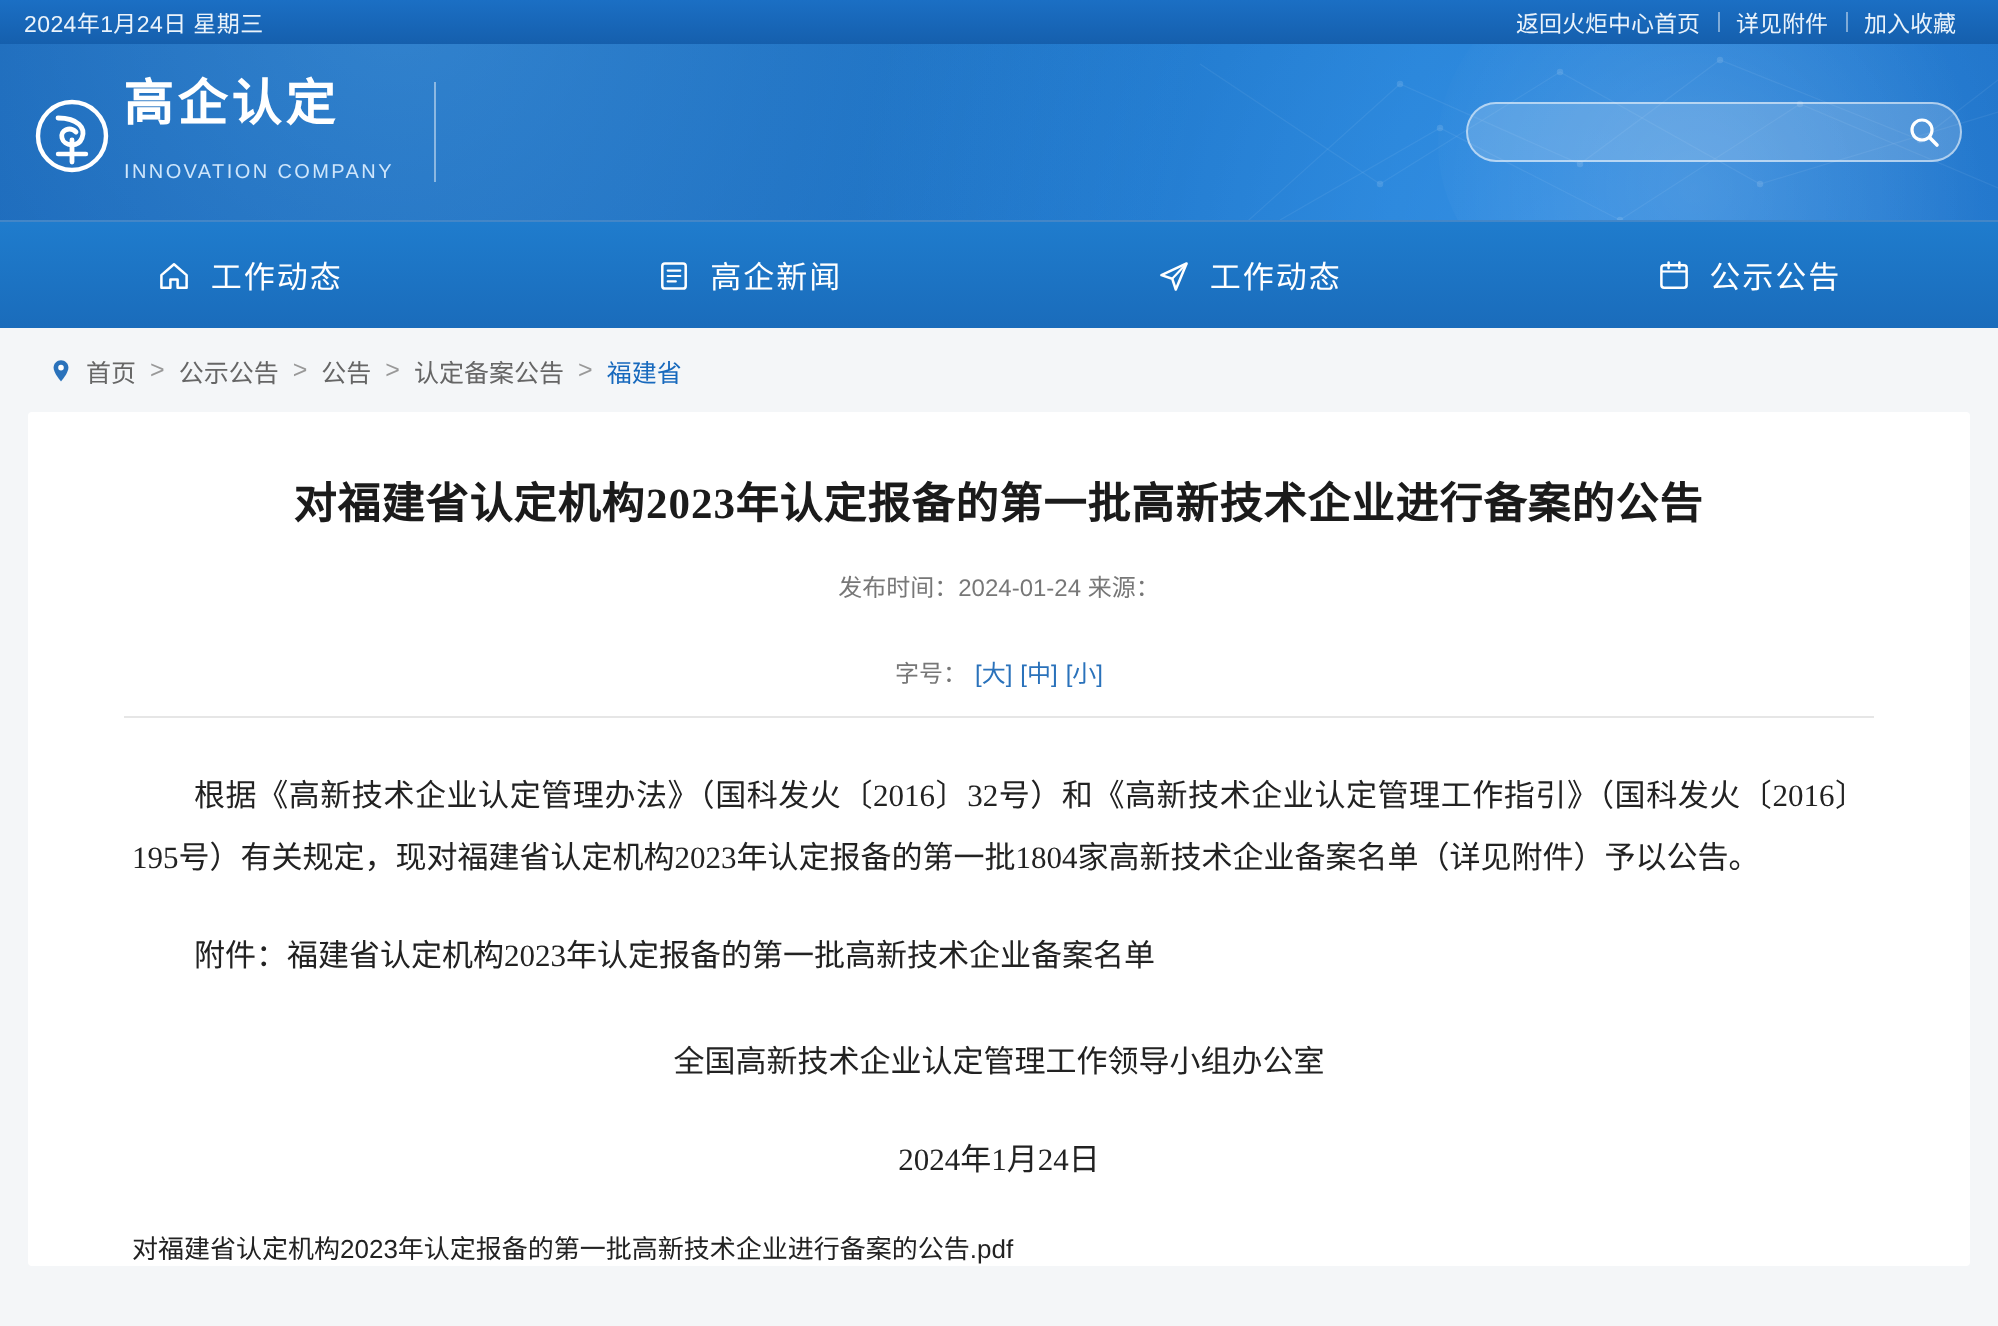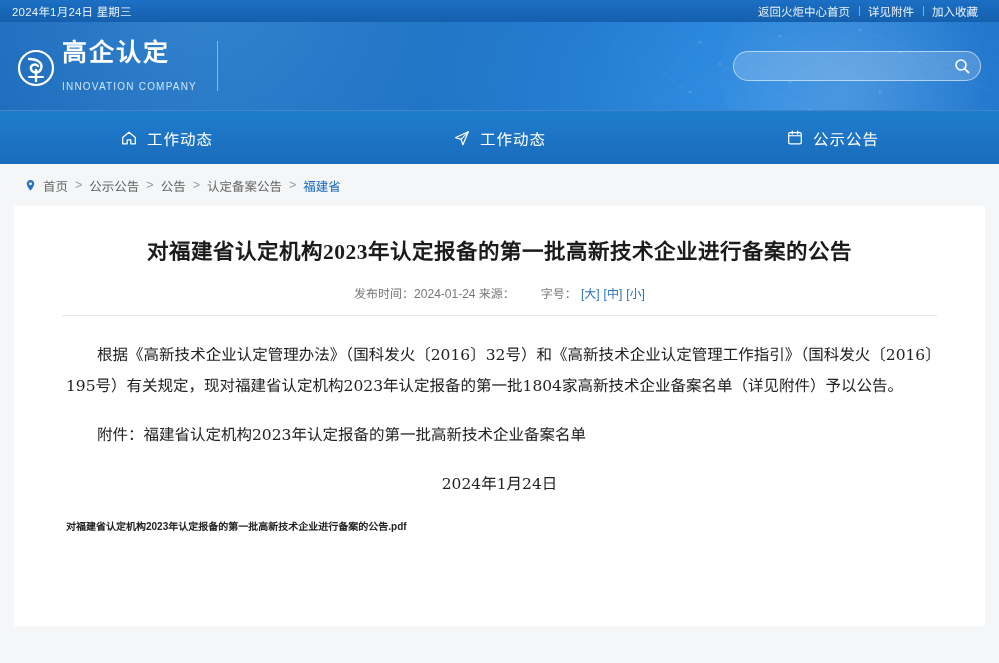--- a/index.html
+++ b/index.html
@@ -140,42 +140,42 @@
     line-height: 1.5;
     padding: 4px 0 16px 0;
     font-family: Liberation Serif, serif;
   }
   .doc-meta {
     display: flex; align-items: center; justify-content: center;
     gap: 26px;
     font-size: 12px; color: #777;
     padding-bottom: 14px;
     border-bottom: 1px solid #e6e6e6;
+    flex-direction: column;
   }
   .doc-meta .fonts { display: flex; align-items: center; gap: 4px; }
   .doc-meta .fonts .lbl { color: #777; }
   .doc-meta .fonts a { color: #2a72bb; text-decoration: none; }
 
   .doc-body {
     padding: 24px 4px 0 4px;
     font-size: 15.5px;
     line-height: 2.0;
     color: #222;
     text-align: justify;
     font-family: "DejaVu Serif", "Liberation Serif", serif;
   }
-  .doc-body p { text-indent: 2em; margin-bottom: 18px; }
+  .doc-body p { text-indent: 2em; margin-bottom: 18px; font-family: Liberation Serif, serif; }
   .doc-body p.center { text-indent: 0; text-align: center; }
   .doc-body p.attach { text-indent: 2em; }
   .sign { margin-top: 22px; }
   .pdf-link {
     margin-top: 16px; padding-left: 4px;
-    font-size: 10px; color: #222;
+    font-size: 13px; color: #222;
     font-family: "Liberation Sans", sans-serif;
-    font-weight: bold;
   }
   .pdf-link a { color: #222; text-decoration: none; }
 </style>
 </head>
 <body>
 
 <div id="page">
 
   <div class="topbar">
     <span class="date">2024年1月24日 星期三</span>
@@ -241,20 +241,29 @@
       <span class="nav-ico">
         <svg viewBox="0 0 20 20" width="18" height="18">
             <path d="M3 9.5 L10 3.5 L17 9.5 V16.5 H12 V12 H8 V16.5 H3 Z" fill="none" stroke="#ffffff" stroke-width="1.4" stroke-linejoin="round"></path>
           </svg>
       </span>
       <span>工作动态</span>
     </div>
     <div class="nav-item">
       <span class="nav-ico">
         <svg viewBox="0 0 20 20" width="18" height="18">
+            <rect x="3.5" y="3" width="13" height="14" rx="1.5" fill="none" stroke="#ffffff" stroke-width="1.4"></rect>
+            <path d="M6.5 7 H13.5 M6.5 10 H13.5 M6.5 13 H11" stroke="#ffffff" stroke-width="1.2" stroke-linecap="round"></path>
+          </svg>
+      </span>
+      <span>高企新闻</span>
+    </div>
+    <div class="nav-item">
+      <span class="nav-ico">
+        <svg viewBox="0 0 20 20" width="18" height="18">
             <path d="M17 3 L3 9.5 L9 11.5 L11 17.5 Z" fill="none" stroke="#ffffff" stroke-width="1.4" stroke-linejoin="round"></path>
             <path d="M17 3 L9 11.5" stroke="#ffffff" stroke-width="1.2"></path>
           </svg>
       </span>
       <span>工作动态</span>
     </div>
     <div class="nav-item">
       <span class="nav-ico">
         <svg viewBox="0 0 20 20" width="18" height="18">
             <rect x="3" y="4" width="14" height="12.5" rx="1.5" fill="none" stroke="#ffffff" stroke-width="1.4"></rect>
@@ -297,20 +306,21 @@
           <span class="lbl">字号：</span>
           <a href="#">[大]</a>
           <a href="#">[中]</a>
           <a href="#">[小]</a>
         </span>
       </div>
 
       <div class="doc-body">
         <p>根据《高新技术企业认定管理办法》（国科发火〔2016〕32号）和《高新技术企业认定管理工作指引》（国科发火〔2016〕195号）有关规定，现对福建省认定机构2023年认定报备的第一批1804家高新技术企业备案名单（详见附件）予以公告。</p>
         <p class="attach">附件：福建省认定机构2023年认定报备的第一批高新技术企业备案名单</p>
+        <p class="center sign">全国高新技术企业认定管理工作领导小组办公室</p>
         <p class="center">2024年1月24日</p>
       </div>
 
       <div class="pdf-link">
         <a href="#">对福建省认定机构2023年认定报备的第一批高新技术企业进行备案的公告.pdf</a>
       </div>
     </div>
   </div>
 </div>
 

